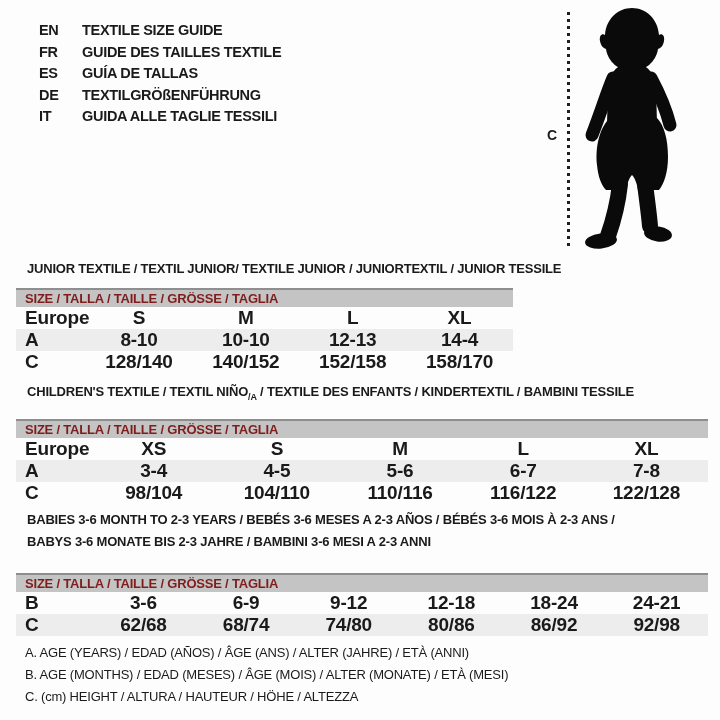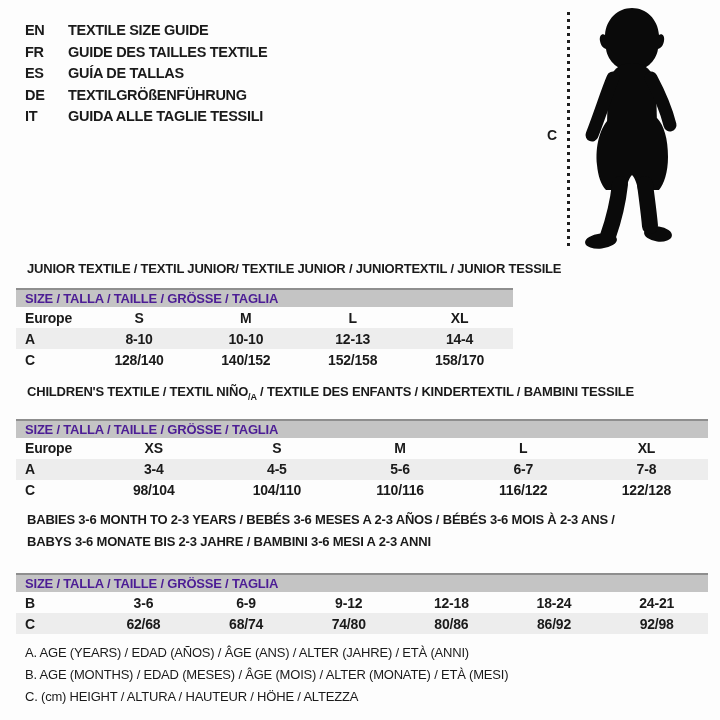--- a/index.html
+++ b/index.html
@@ -4,21 +4,21 @@
 <style>
   html,body { margin:0; padding:0; }
   #page {
     position:relative; width:720px; height:720px;
     background:#fdfdfd; overflow:hidden;
     font-family:"Liberation Sans", sans-serif;
     color:#1a1a1a;
   }
 
   
-  .langs { position:absolute; left:25px; top:20px; }
+  .langs { position:absolute; left:39px; top:20px; }
   .lrow  { height:21.5px; line-height:21.5px; font-size:14.5px; font-weight:700; letter-spacing:-0.3px; white-space:nowrap; }
   .lcode { display:inline-block; width:43px; }
 
   
   .measure-line {
     position:absolute; left:567px; top:12px; width:3px; height:237px;
     background-image:repeating-linear-gradient(to bottom,#1f1f1f 0px,#1f1f1f 3px,transparent 3px,transparent 7px);
   }
   .measure-label { position:absolute; left:547px; top:127px; font-size:14px; font-weight:700; }
   svg.baby { position:absolute; left:580px; top:6px; width:104px; height:248px; }
@@ -29,24 +29,24 @@
   .t2 { top:385px; width:692px; }
   .t3 { top:509px; width:692px; }
   .ttitle { font-size:13px; font-weight:700; letter-spacing:-0.2px; line-height:14px; padding-left:11px; white-space:nowrap; }
   .ttitle sub { font-size:9px; }
   .t1 .ttitle { margin-bottom:12px; }
   .t2 .ttitle { margin-bottom:15px; }
   .t3 .ttitle2 { line-height:22px; margin-bottom:20px; }
   .bar {
     height:17px; line-height:17px; border-top:2px solid #8e8e8e;
     background:#c4c4c4; font-size:13px; font-weight:700;
-    padding-left:9px; color:#4c1d95; letter-spacing:-0.2px;
+    padding-left:9px; color:#7f1d1d; letter-spacing:-0.2px;
   }
   table { width:100%; border-collapse:collapse; table-layout:fixed; }
-  td { height:21px; font-size:14px; font-weight:700; text-align:center; padding:0; letter-spacing:-0.2px; }
+  td { height:21px; font-size:19px; font-weight:700; text-align:center; padding:0; letter-spacing:-0.2px; }
   td.lbl { text-align:left; padding-left:9px; }
   tr.shaded { background:#ededed; }
   .t1 col.c0 { width:14%; }
   .t2 col.c0, .t3 col.c0 { width:11%; }
 
   
   .foot { position:absolute; left:25px; top:642px; font-size:13px; font-weight:400; line-height:22px; letter-spacing:-0.2px; }
 </style>
 </head>
 <body>

